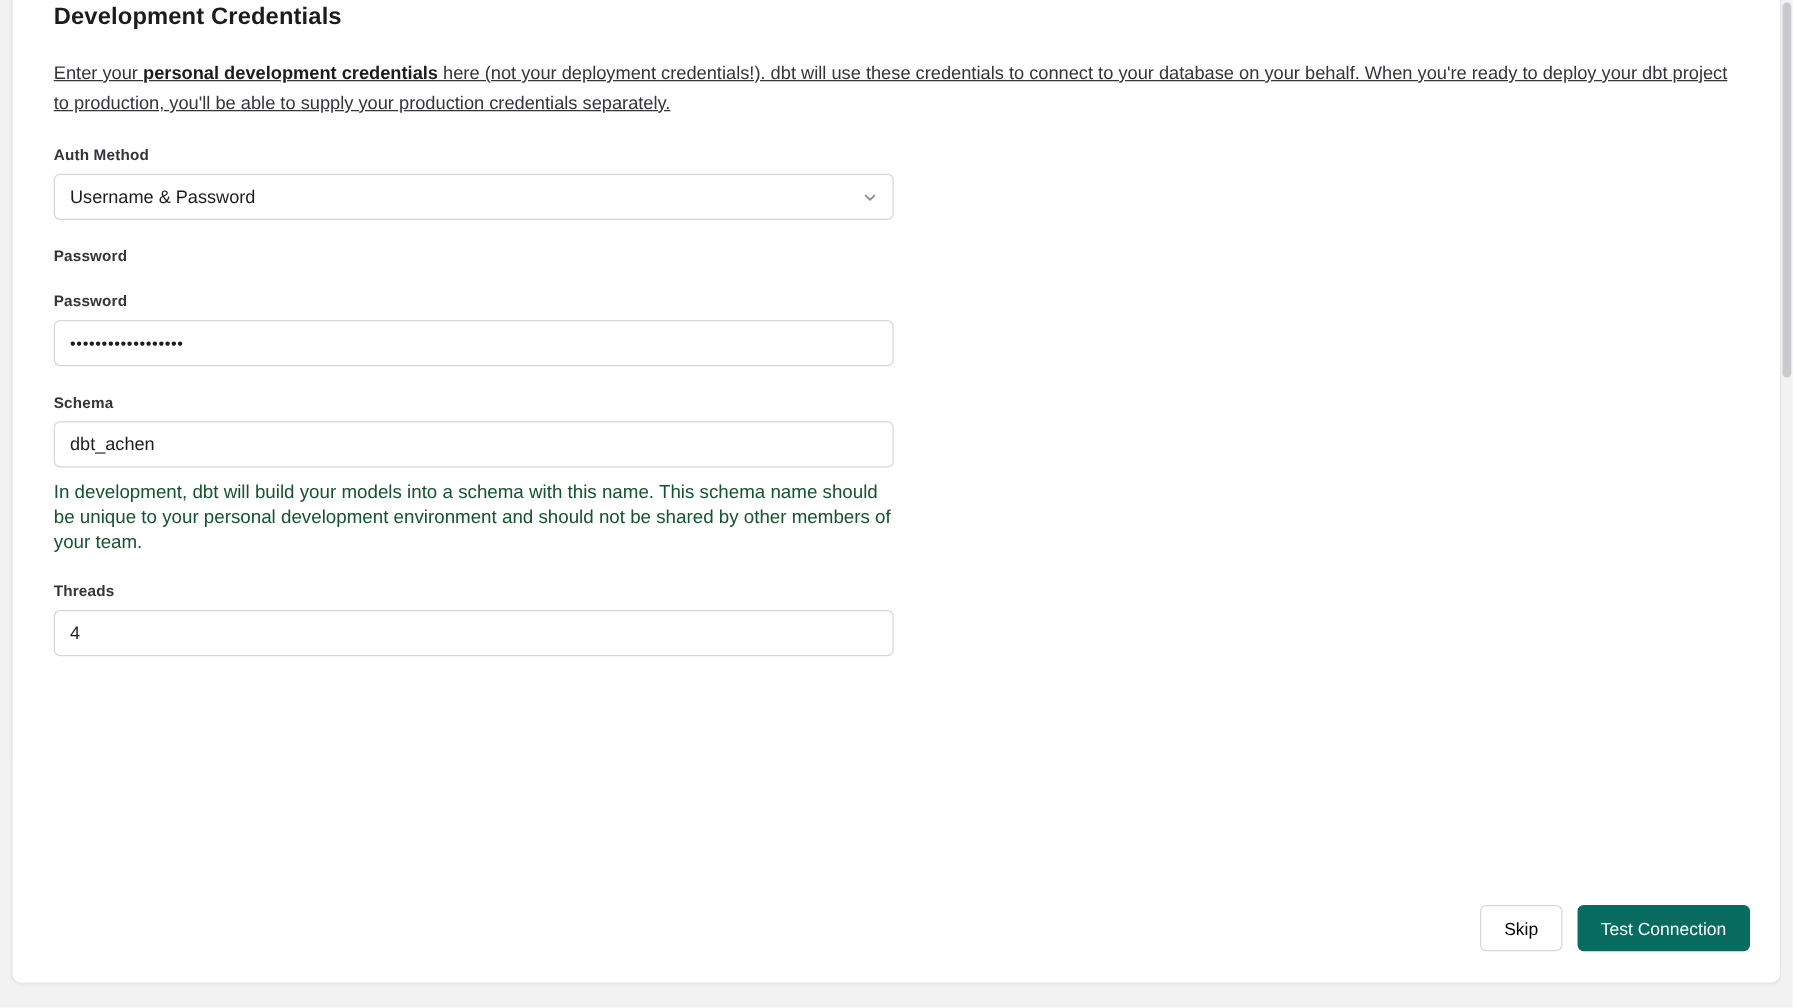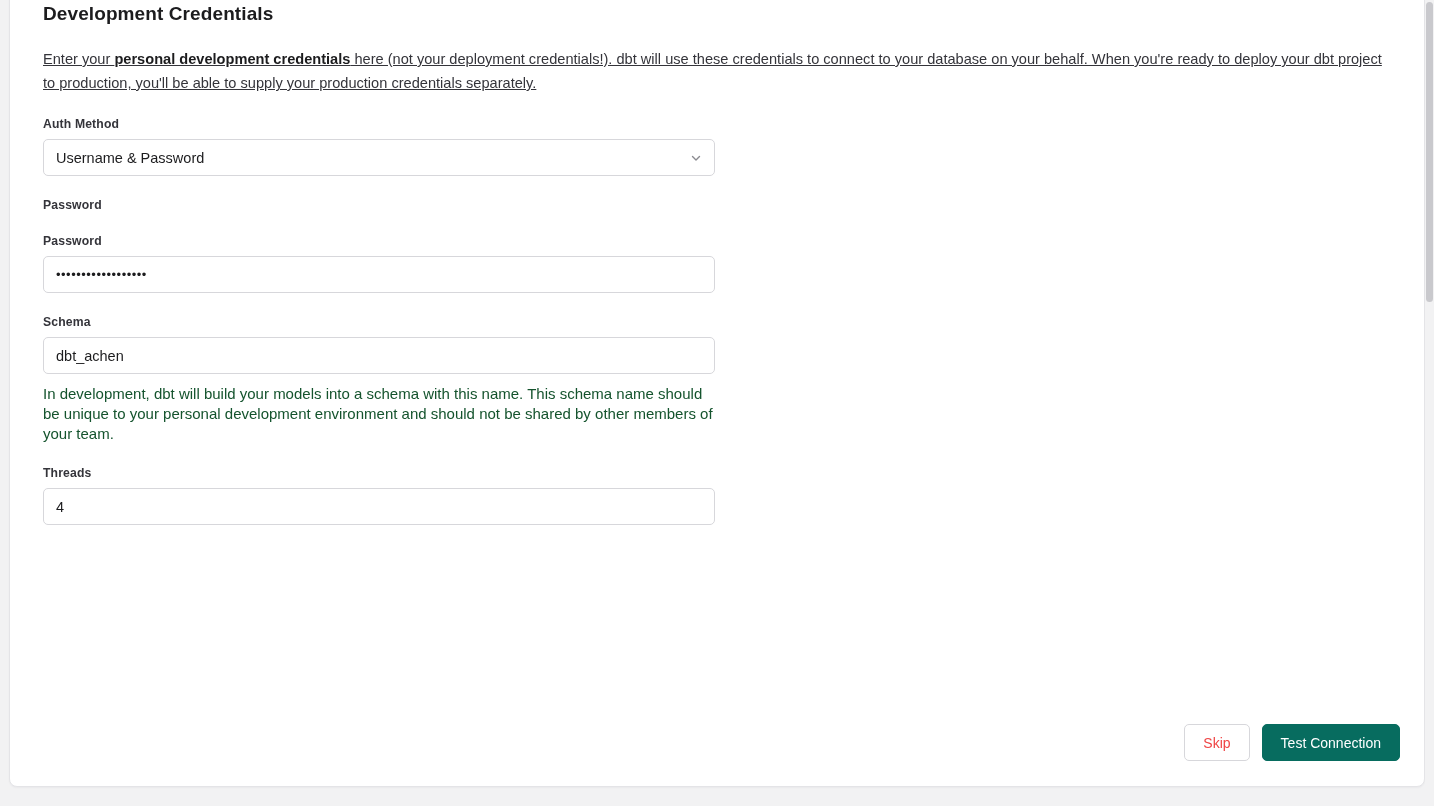--- a/index.html
+++ b/index.html
@@ -115,21 +115,21 @@
     align-items: center;
     justify-content: center;
     cursor: pointer;
     user-select: none;
   }
   .btn-skip {
     min-width: 62px;
     padding: 0 18px;
     background: #fff;
     border: 1px solid #d7d7db;
-    color: #ef4444;
+    color: #000000;
   }
   .btn-primary {
     padding: 0 18px;
     background: #076c5f;
     border: 1px solid #076c5f;
     color: #ffffff;
   }
   .scroll-track {
     position: absolute;
     right: 0;

